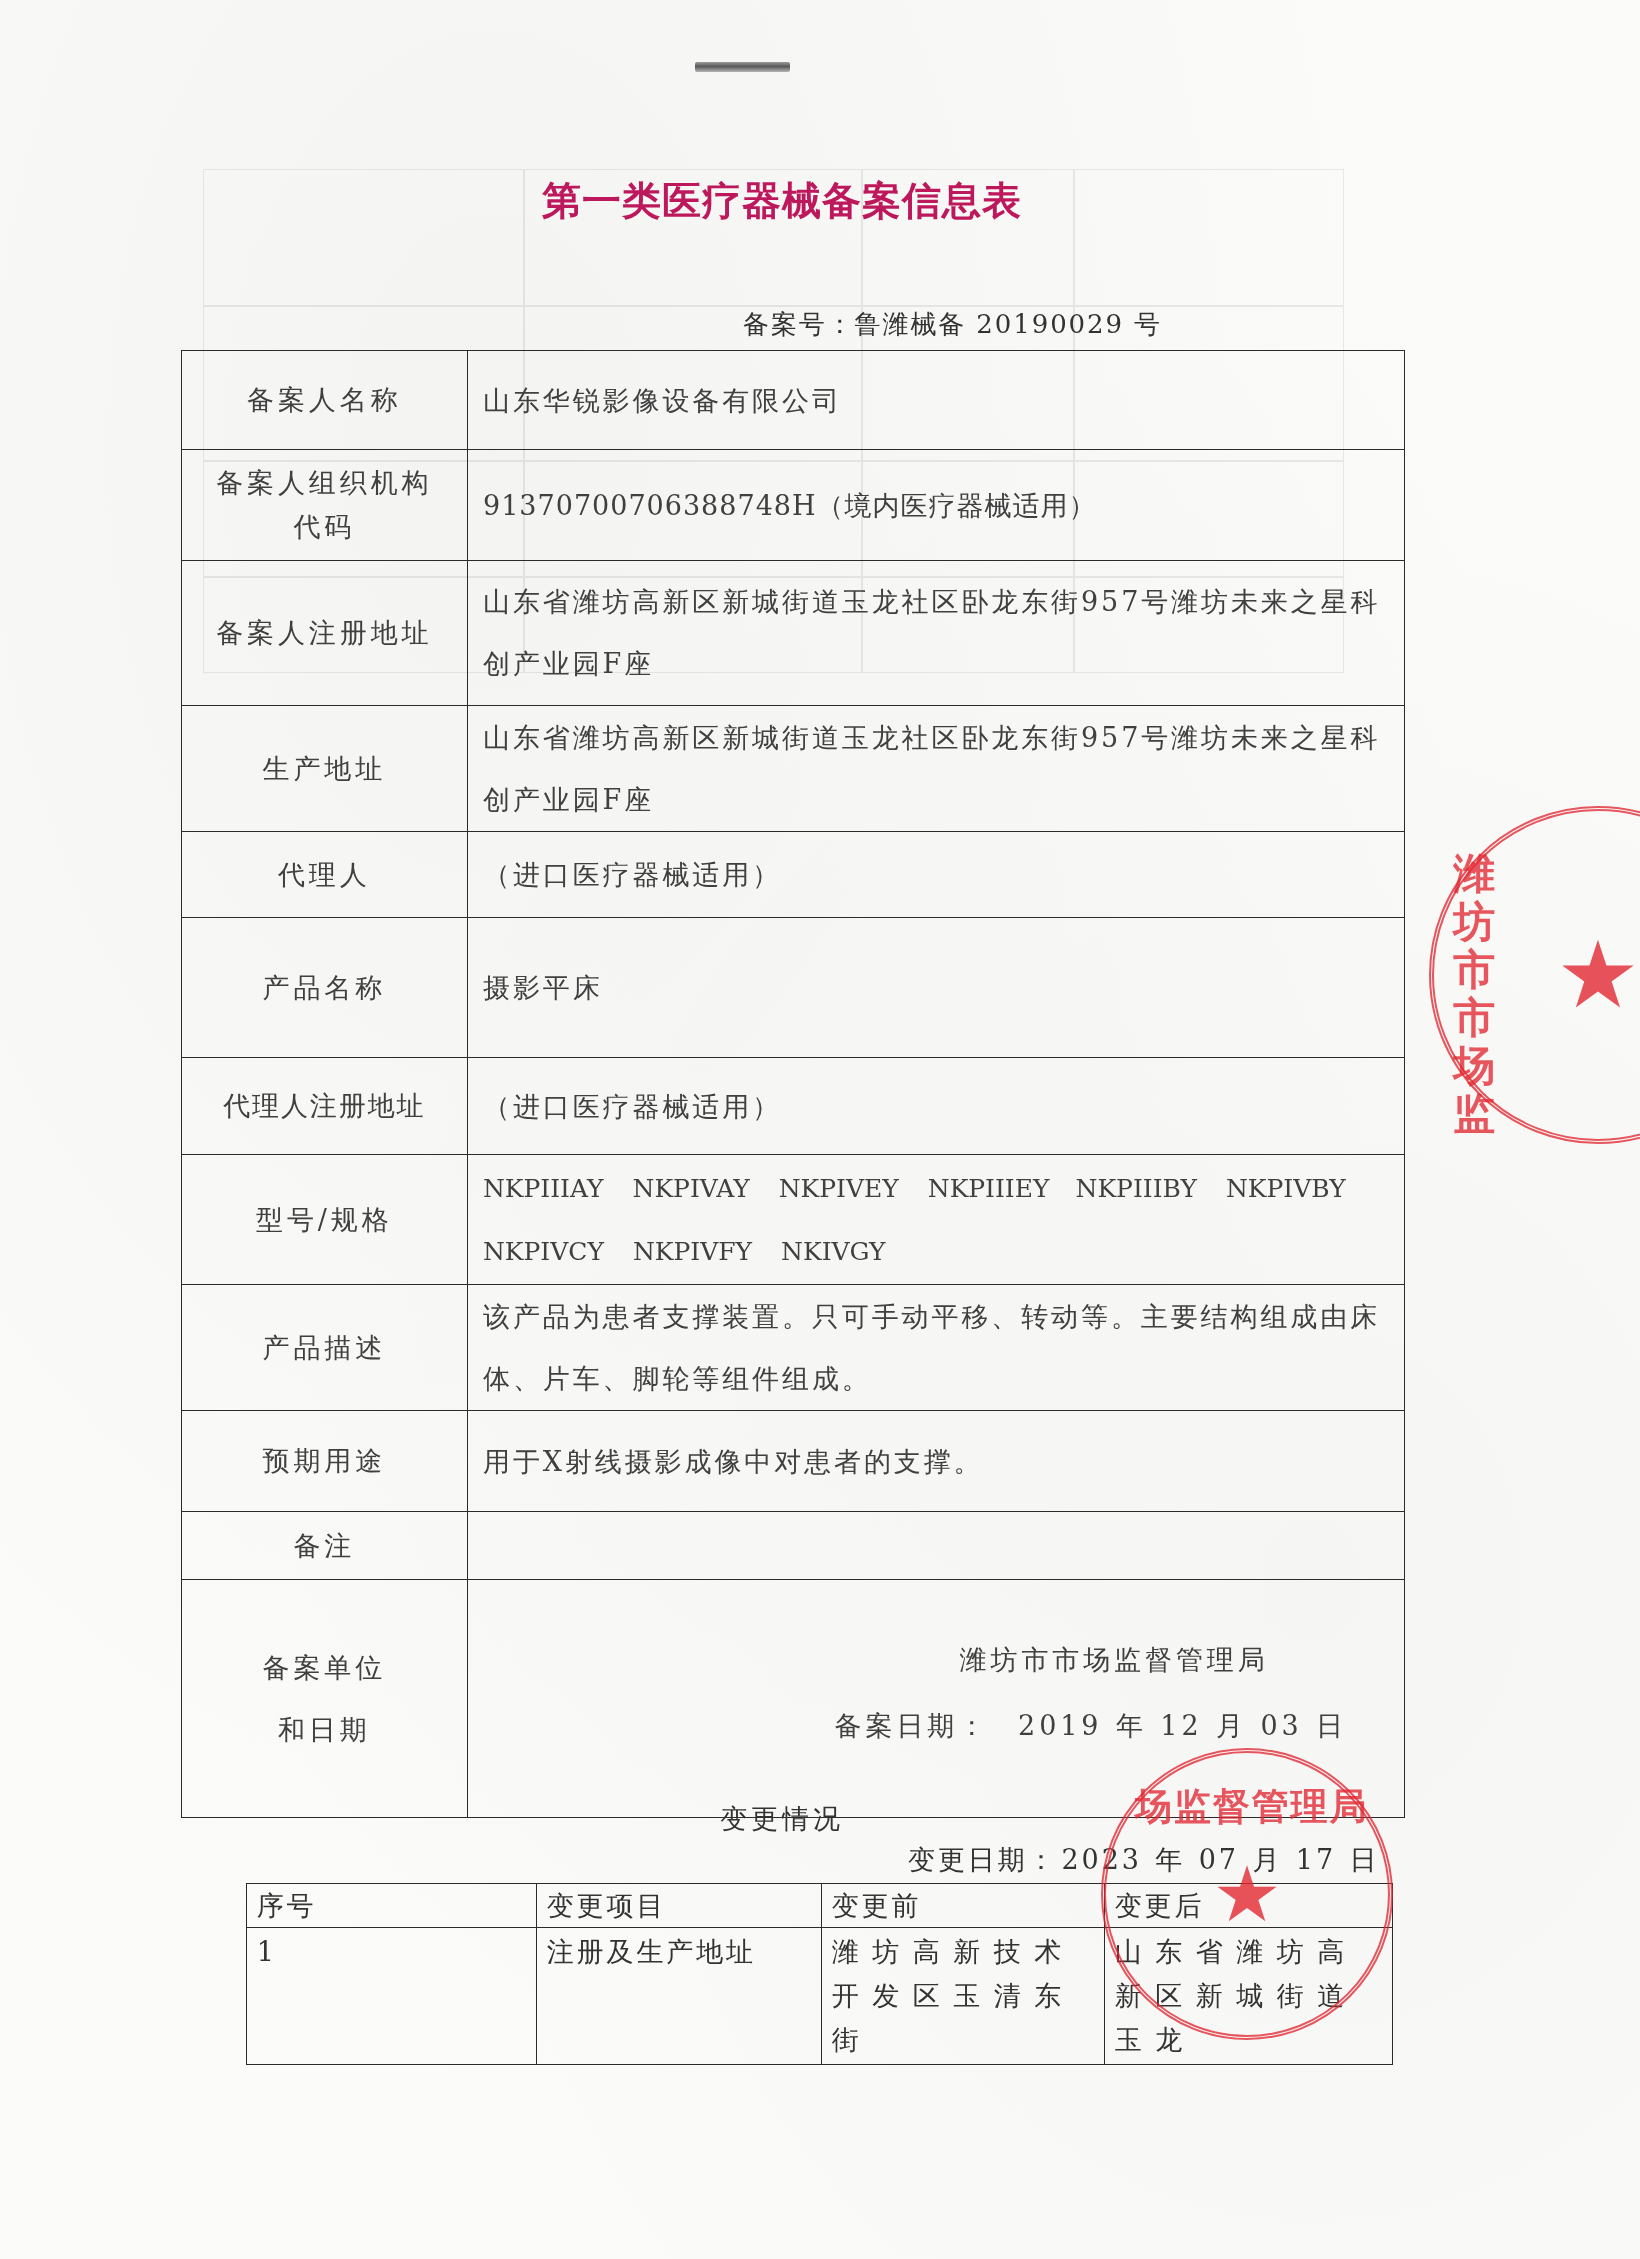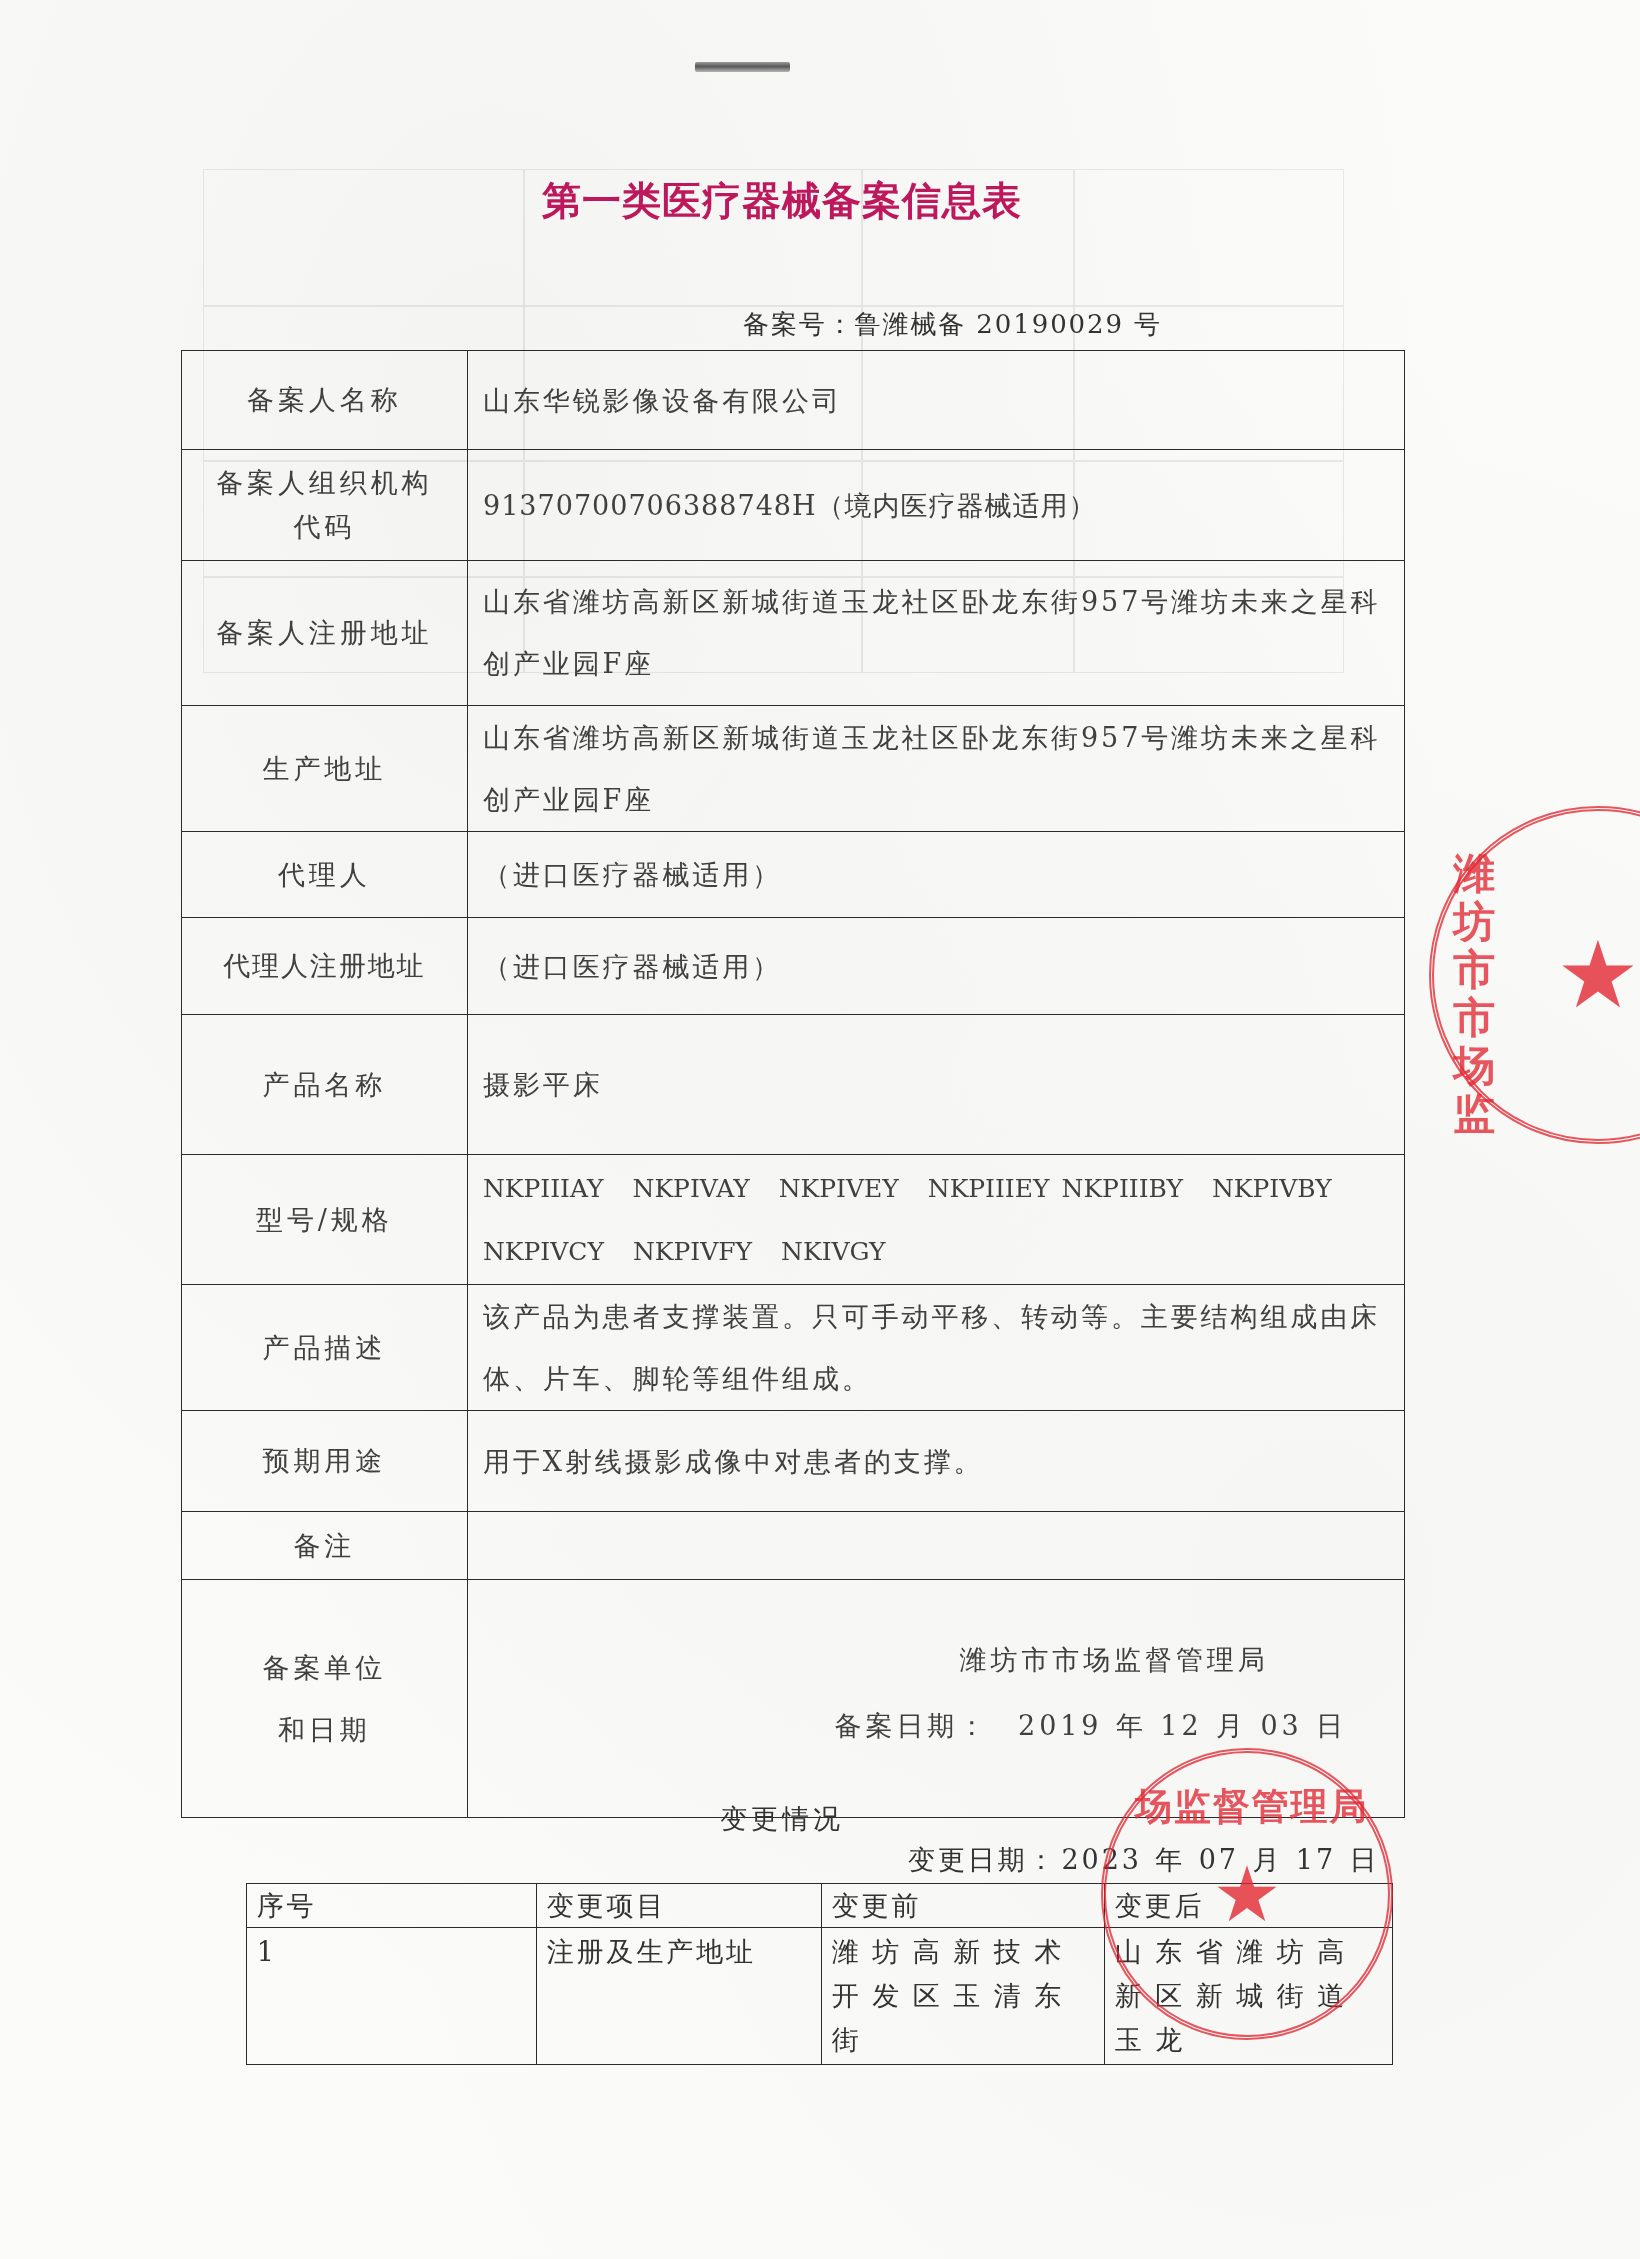--- a/index.html
+++ b/index.html
@@ -144,32 +144,32 @@
     <td class="val tight">山东省潍坊高新区新城街道玉龙社区卧龙东街957号潍坊未来之星科创产业园F座</td>
   </tr>
   <tr style="height:126px">
     <td class="lbl">生产地址</td>
     <td class="val tight">山东省潍坊高新区新城街道玉龙社区卧龙东街957号潍坊未来之星科创产业园F座</td>
   </tr>
   <tr style="height:68px">
     <td class="lbl">代理人</td>
     <td class="val">（进口医疗器械适用）</td>
   </tr>
+  <tr style="height:140px">
+    <td class="lbl">产品名称</td>
+    <td class="val">摄影平床</td>
+  </tr>
   <tr style="height:97px">
     <td class="lbl" style="letter-spacing:1.9px">代理人注册地址</td>
     <td class="val">（进口医疗器械适用）</td>
   </tr>
-  <tr style="height:140px">
-    <td class="lbl">产品名称</td>
-    <td class="val">摄影平床</td>
-  </tr>
   <tr style="height:130px">
     <td class="lbl">型号/规格</td>
     <td class="val tight">
-      <span class="model-item">NKPIIIAY</span><span class="model-item">NKPIVAY</span><span class="model-item">NKPIVEY</span><span class="model-item" style="margin-right:12px">NKPIIIEY</span><span class="model-item">NKPIIIBY</span><span class="model-item">NKPIVBY</span><br>
+      <span class="model-item">NKPIIIAY</span><span class="model-item">NKPIVAY</span><span class="model-item">NKPIVEY</span><span class="model-item" style="margin-right:26px">NKPIIIEY</span><span class="model-item">NKPIIIBY</span><span class="model-item">NKPIVBY</span><br>
       <span class="model-item">NKPIVCY</span><span class="model-item">NKPIVFY</span><span class="model-item">NKIVGY</span>
     </td>
   </tr>
   <tr style="height:126px">
     <td class="lbl">产品描述</td>
     <td class="val tight">该产品为患者支撑装置。只可手动平移、转动等。主要结构组成由床体、片车、脚轮等组件组成。</td>
   </tr>
   <tr style="height:101px">
     <td class="lbl">预期用途</td>
     <td class="val">用于X射线摄影成像中对患者的支撑。</td>

